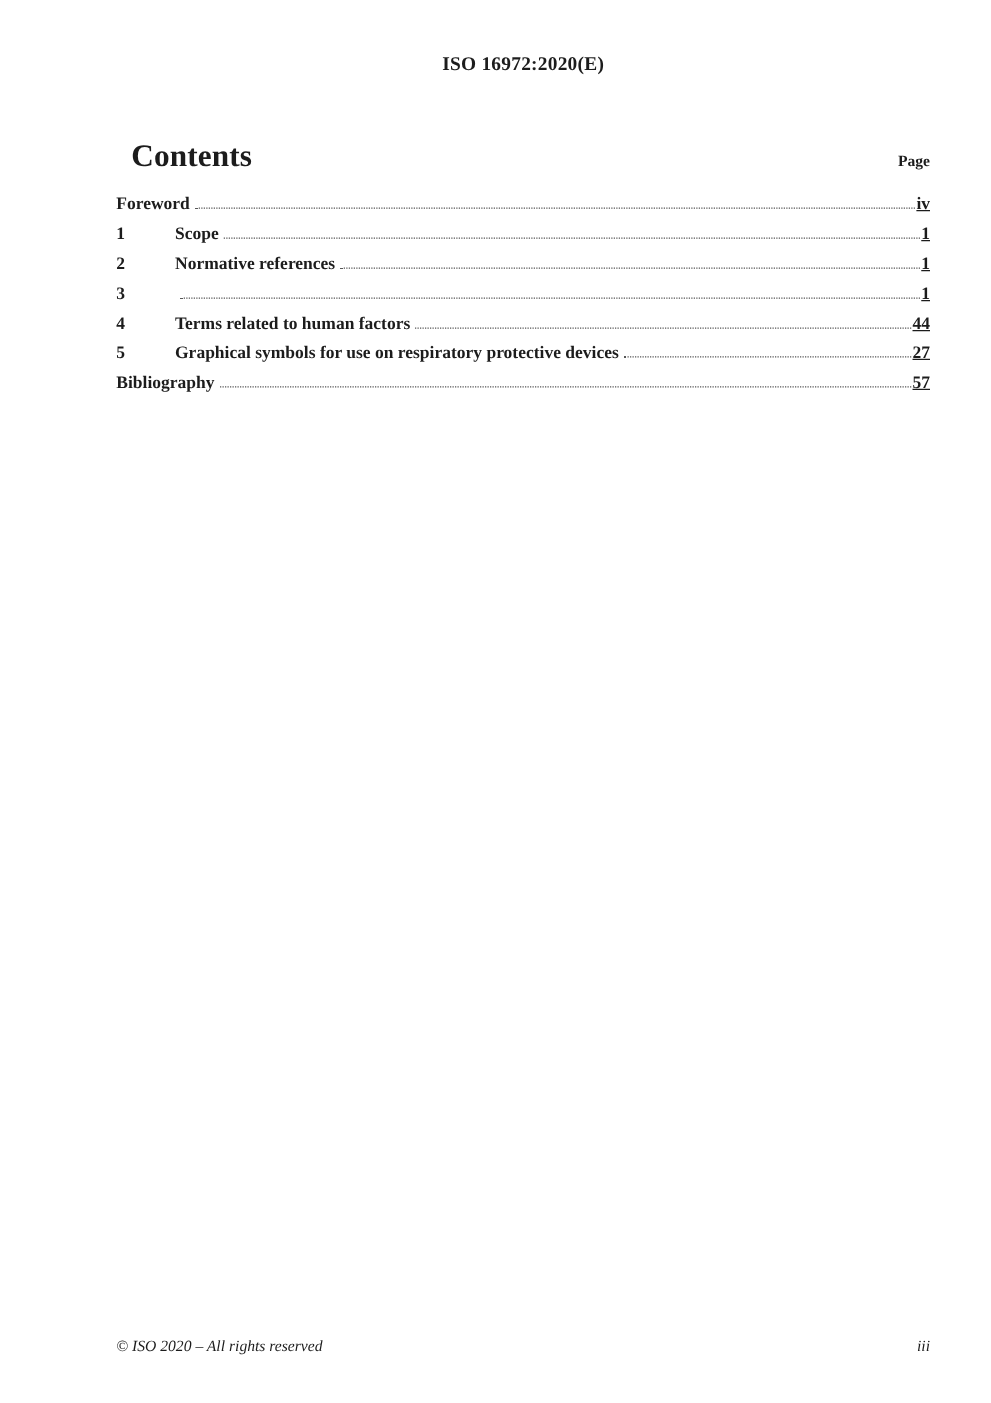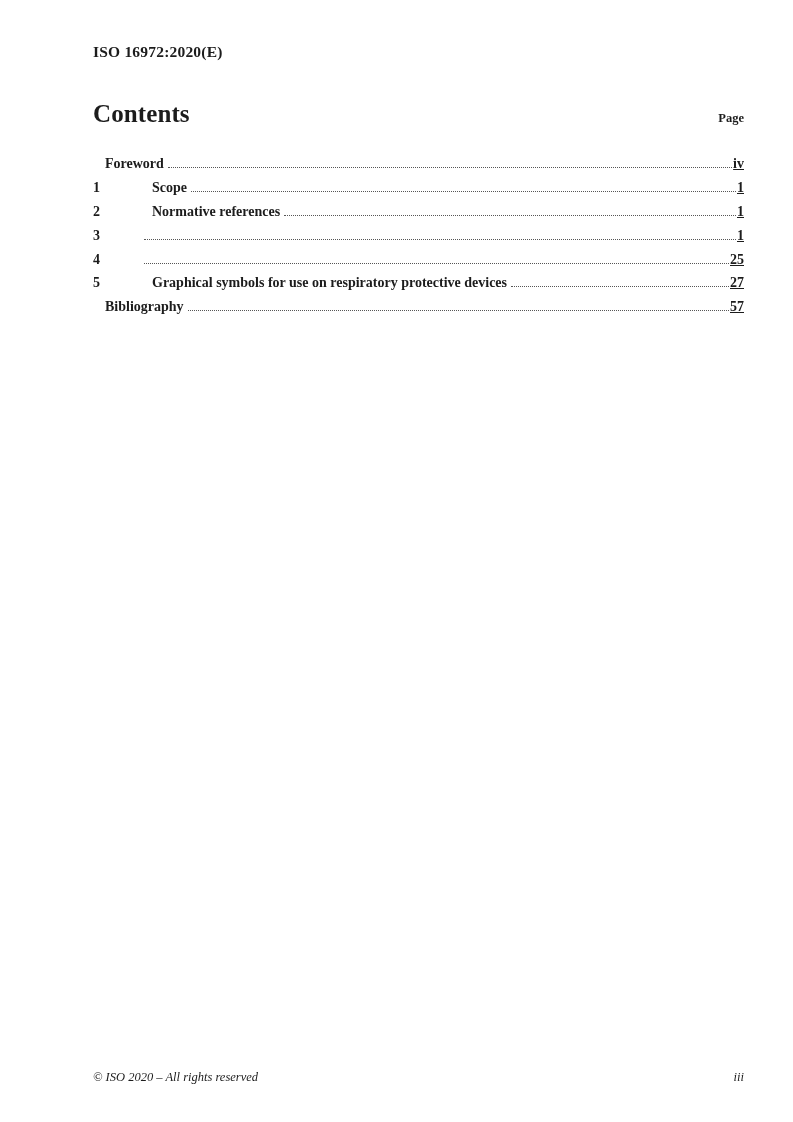--- a/index.html
+++ b/index.html
@@ -14,36 +14,36 @@
     background: #ffffff;
     font-family: "Liberation Serif", serif;
     color: #1c1c1c;
     overflow: hidden;
   }
   .header-ref {
     position: absolute;
     top: 43px;
     left: 93px;
     right: 49px;
-    text-align: left;
+    text-align: center;
     font-size: 15.5px;
     font-weight: 700;
     letter-spacing: 0.2px;
   }
   .contents-bar {
     position: absolute;
     top: 100px;
     left: 93px;
     right: 49px;
     display: flex;
     justify-content: space-between;
     align-items: baseline;
   }
   .contents-title {
-    margin: 0;
+    margin: 12px;
     font-size: 25px;
     font-weight: 700;
     letter-spacing: 0.1px;
   }
   .page-col-label {
     font-size: 12.5px;
     font-weight: 700;
   }
   .toc {
     position: absolute;
@@ -58,21 +58,20 @@
     line-height: 23.9px;
     font-size: 14px;
     font-weight: 700;
     cursor: pointer;
   }
   .toc-num {
     flex: 0 0 47px;
   }
   .toc-label {
     white-space: nowrap;
-    margin-left: 12px;
   }
   .toc-leader {
     flex: 1 1 auto;
     height: 0;
     border-bottom: 1.6px dotted #565656;
     margin: 0 1px 0 4px;
     min-width: 8px;
   }
   .toc-page {
     flex: 0 0 auto;
@@ -125,22 +124,23 @@
   </div>
 
   <div class="toc-row">
     <span class="toc-num">3</span>
     <span class="toc-leader"></span>
     <span class="toc-page">1</span>
   </div>
 
   <div class="toc-row">
     <span class="toc-num">4</span>
+    <span class="toc-label">Terms related to human factors</span>
     <span class="toc-leader"></span>
-    <span class="toc-page">25</span>
+    <span class="toc-page">44</span>
   </div>
 
   <div class="toc-row">
     <span class="toc-num">5</span>
     <span class="toc-label">Graphical symbols for use on respiratory protective devices</span>
     <span class="toc-leader"></span>
     <span class="toc-page">27</span>
   </div>
 
   <div class="toc-row no-num">

